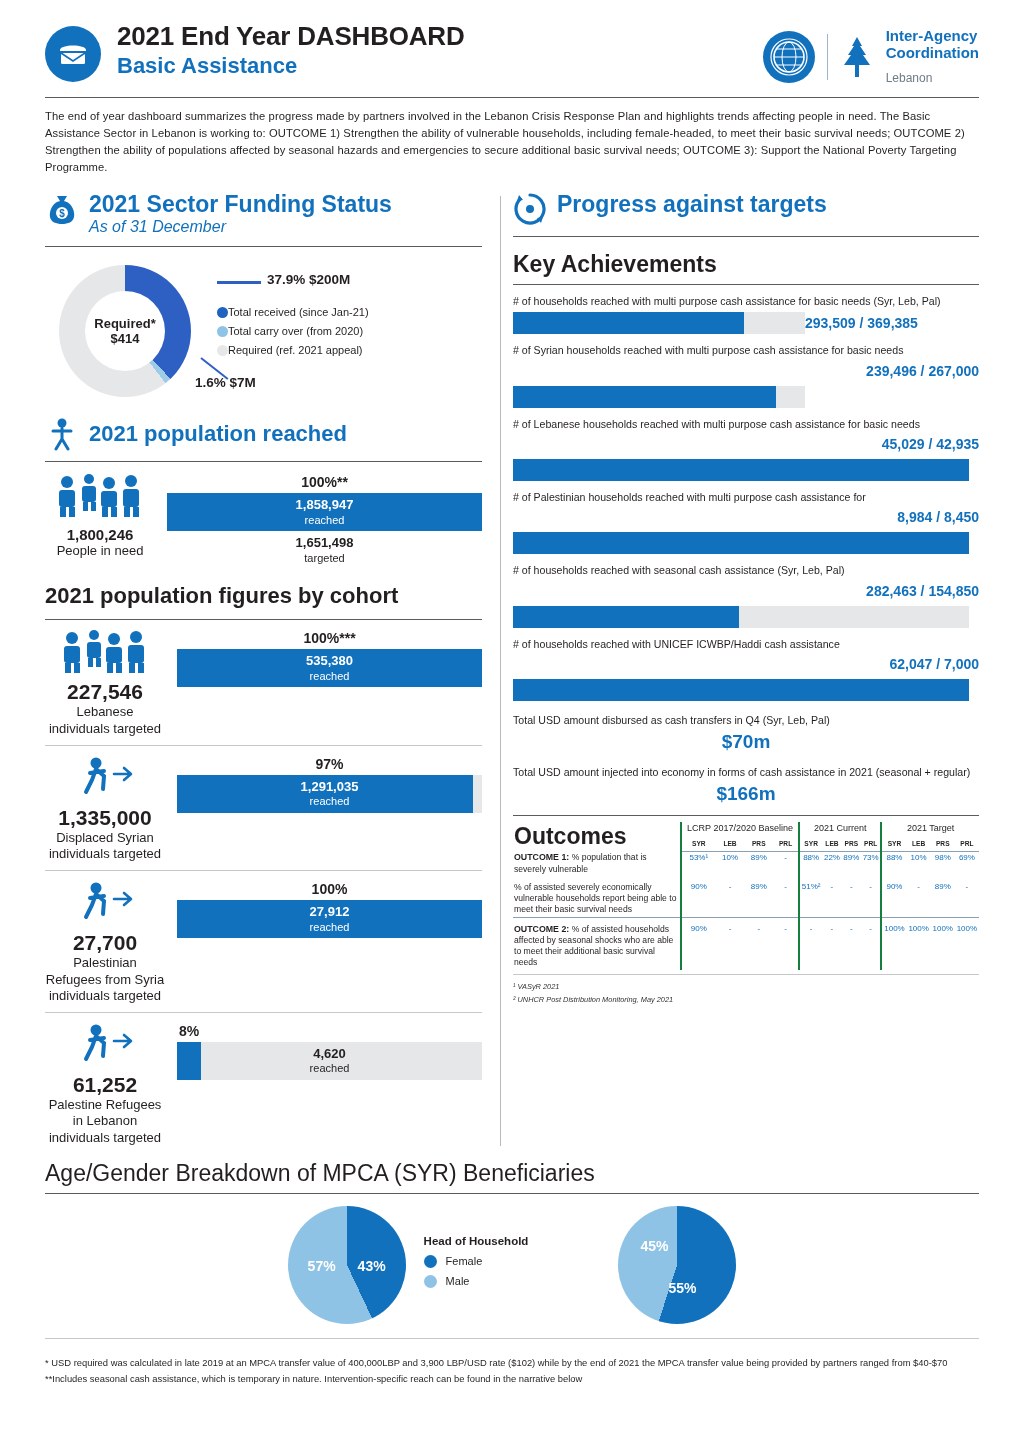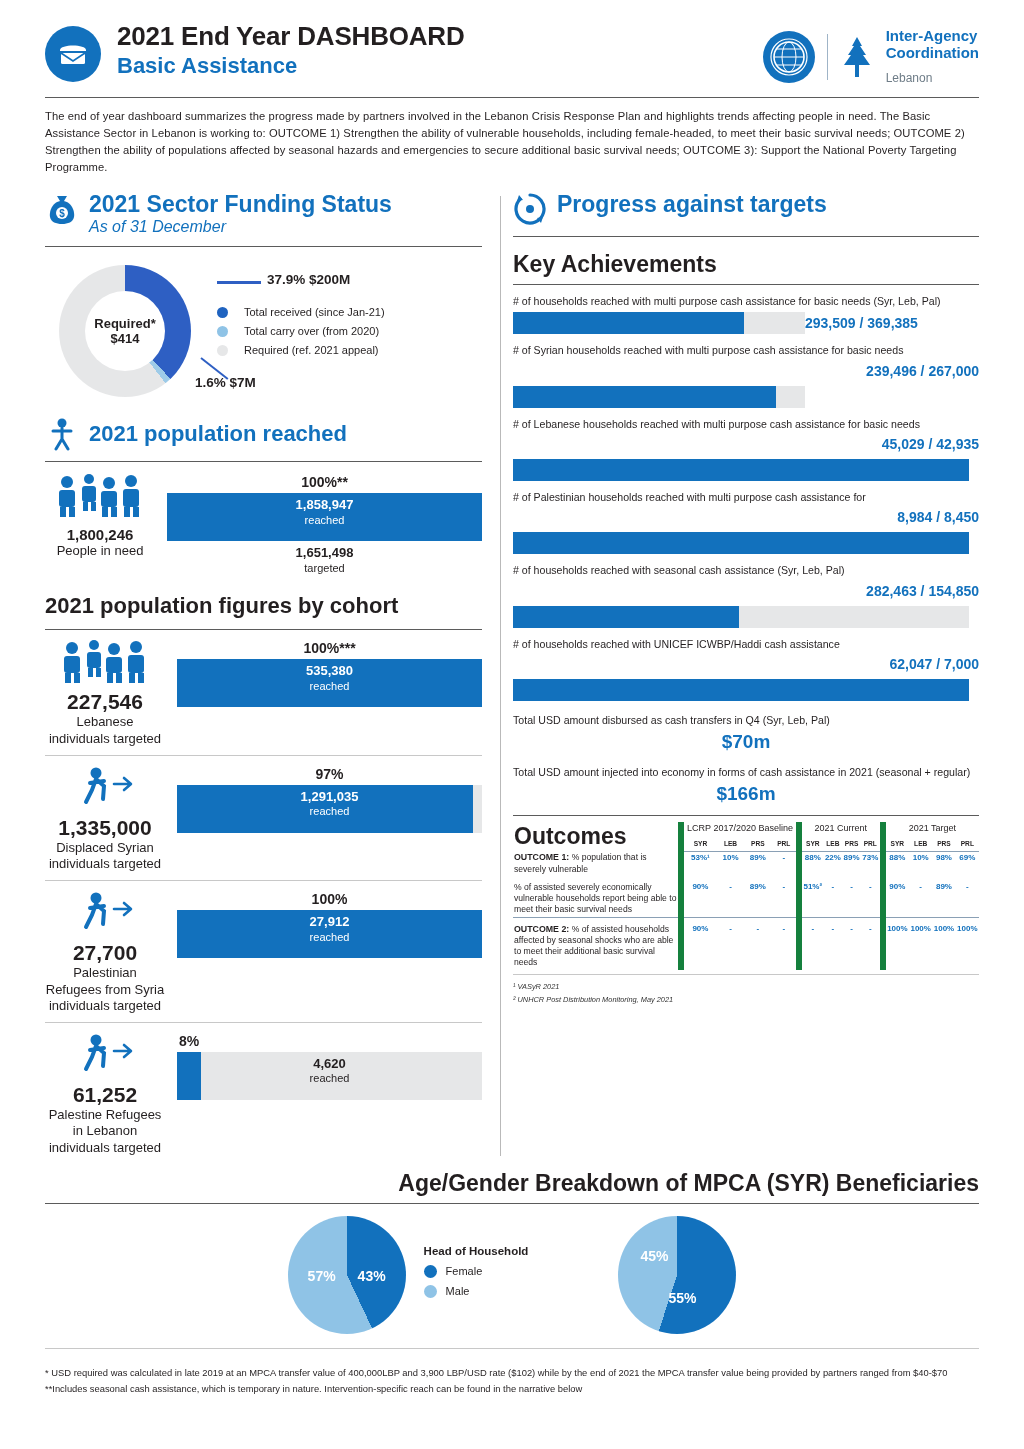--- a/index.html
+++ b/index.html
@@ -51,36 +51,36 @@
   .donut-row { display:flex; align-items:center; margin-top:18px; }
   .donut-wrap { position:relative;width:132px;height:132px;flex:0 0 auto;margin-left:14px; }
   .donut { width:132px;height:132px;border-radius:50%;
     background:conic-gradient(#2e5fc3 0deg 136.4deg, #9ecbe8 136.4deg 142.2deg, #e6e7e8 142.2deg 360deg);
   }
   .donut-hole { position:absolute;left:26px;top:26px;width:80px;height:80px;border-radius:50%;background:#fff;
     display:flex;flex-direction:column;align-items:center;justify-content:center;}
   .donut-hole .r1{font-size:13px;font-weight:bold;color:#231f20;}
   .donut-hole .r2{font-size:13px;font-weight:bold;color:#231f20;}
   .legend { margin-left:26px; }
-  .legend-item { display:flex;align-items:center;gap:16px;margin:7px 0;font-size:11px;color:#231f20;}
+  .legend-item { display:flex;align-items:center;gap:0;margin:7px 0;font-size:11px;color:#231f20;}
   .dot { width:11px;height:11px;border-radius:50%;flex:0 0 auto;}
   .callout-a { position:absolute; left:168px; top:-6px; font-size:13.5px;font-weight:bold;color:#231f20;}
   .callout-b { position:absolute; left:46px; top:118px; font-size:13.5px;font-weight:bold;color:#231f20;}
   .lead-line{position:absolute;background:#2e5fc3;}
 
   
   .pop-head { display:flex;align-items:center;gap:10px;margin-top:20px; }
   .pop-head .sec-title{font-size:22px;}
   .people-row { display:flex;align-items:flex-start;margin-top:12px; }
   .people-ico { width:110px;flex:0 0 auto;text-align:center;}
   .people-num { font-size:15px;font-weight:bold;margin-top:4px;}
   .people-lbl { font-size:13px;color:#231f20;line-height:1.25;}
   .bar-col { flex:1;margin-left:12px; }
   .pct { text-align:center;font-size:14px;font-weight:bold;color:#231f20;margin-bottom:3px;}
-  .bar-outer { position:relative;height:48px;background:#e6e7e8;overflow:hidden;}
+  .bar-outer { position:relative;height:38px;background:#e6e7e8;overflow:hidden;}
   .bar-fill { position:absolute;left:0;top:0;bottom:0;background:#1271bd;}
   .bar-text { position:relative;z-index:2;text-align:center;color:#fff;font-size:13px;font-weight:bold;padding-top:4px;line-height:1.25;}
   .bar-text .sub { font-weight:normal;font-size:11px;display:block;}
   .below-bar { text-align:center;font-size:13px;font-weight:bold;margin-top:4px;line-height:1.25;}
   .below-bar .sub{font-weight:normal;font-size:11px;display:block;}
 
   .cohort-title { font-size:22px;font-weight:bold;color:#231f20;margin-top:18px;}
 
   .cohort { display:flex;align-items:flex-start;margin-top:10px; }
   .cohort .ico { width:120px;flex:0 0 auto;text-align:center;}
@@ -102,27 +102,27 @@
 
   
   .outcomes-wrap{margin-top:10px;}
   .outcomes-title{font-size:23px;font-weight:bold;color:#231f20;}
   table.oc{border-collapse:collapse;width:100%;font-size:7.4px;}
   table.oc th,table.oc td{padding:1px 1px;vertical-align:top;}
   .oc-grouphead{font-size:9px;text-align:center;line-height:1.2;color:#231f20;font-weight:normal;}
   .oc-sub{font-size:6.6px;text-align:center;color:#231f20;border-bottom:1px solid #8aa0b5;}
   .oc-name{font-size:8.6px;line-height:1.3;width:168px;}
   .oc-name b{font-size:8.8px;}
-  .oc-val{text-align:center;color:#1271bd;font-weight:bold;font-size:8px;}
-  .vsep{border-left:6px solid #15803d;}
+  .oc-val{text-align:center;color:#1271bd;font-weight:normal;font-size:8px;}
+  .vsep{border-left:2px solid #15803d;}
   .rowline td{border-top:1px solid #8aa0b5;}
   .foot-note{font-size:7.4px;font-style:italic;color:#333;margin-top:6px;line-height:1.5;}
 
   
-  .bottom-title{font-size:23px;font-weight:bold;color:#231f20;text-align:right;margin-top:14px;}
+  .bottom-title{font-size:23px;font-weight:normal;color:#231f20;text-align:left;margin-top:14px;}
   .pies{display:flex;justify-content:center;gap:90px;margin-top:12px;}
   .pie-group{display:flex;align-items:center;gap:18px;}
   .pie{width:118px;height:118px;border-radius:50%;position:relative;}
   .pie .lab{position:absolute;font-size:14px;font-weight:bold;}
   .pie-legend .lt{font-size:11.5px;font-weight:bold;margin-bottom:8px;}
   .pie-legend .li{display:flex;align-items:center;gap:9px;font-size:11px;margin:7px 0;}
 
   .notes{font-size:9.4px;line-height:1.6;margin-top:16px;color:#231f20;}
   .notes div{margin-bottom:1px;}
 </style>

